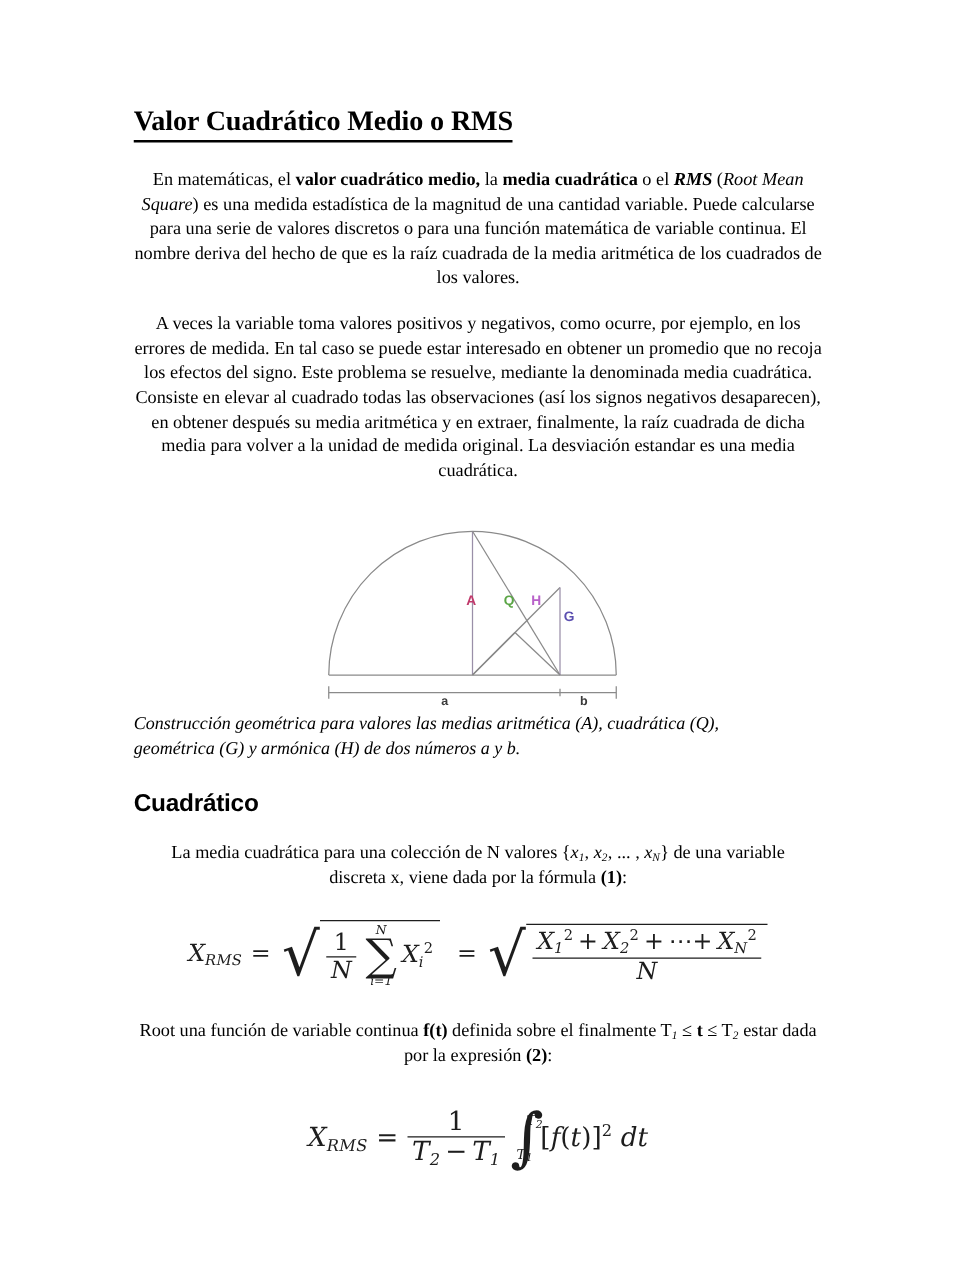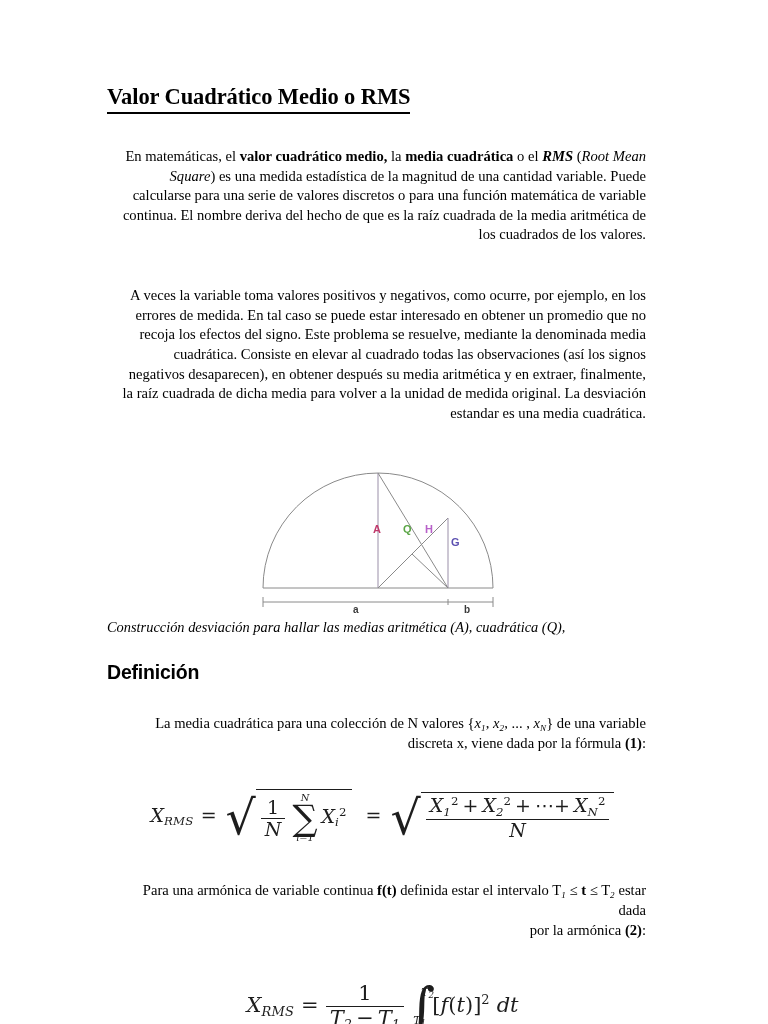--- a/index.html
+++ b/index.html
@@ -49,23 +49,23 @@
     font-weight: bold;
     margin: 0;
     padding: 0;
     line-height: 1.2;
     letter-spacing: -0.2px;
   }
 
   p.para {
     font-size: 14.6px;
     line-height: 1.345;
-    margin: 12px;
-    padding: 0;
-    text-align: right;
+    margin: 0;
+    padding: 0;
+    text-align: center;
   }
 
   .b { font-weight: bold; }
   .i { font-style: italic; }
   .bi { font-weight: bold; font-style: italic; }
 
   .spacer-1 { height: 21px; }
   .spacer-2 { height: 17px; }
 
   
@@ -233,41 +233,42 @@
 
         <div style="position:absolute;left:118px;top:57px;font-size:11px;font-weight:bold;color:#c0396b;font-family:'Liberation Sans',sans-serif;"><span>A</span></div>
         <div style="position:absolute;left:148px;top:57px;font-size:11px;font-weight:bold;color:#5aa545;font-family:'Liberation Sans',sans-serif;"><span>Q</span></div>
         <div style="position:absolute;left:170px;top:57px;font-size:11px;font-weight:bold;color:#b861c9;font-family:'Liberation Sans',sans-serif;"><span>H</span></div>
         <div style="position:absolute;left:196px;top:70px;font-size:11px;font-weight:bold;color:#5b4fb0;font-family:'Liberation Sans',sans-serif;"><span>G</span></div>
         <div style="position:absolute;left:98px;top:138px;font-size:10px;font-weight:bold;color:#3a3a3a;font-family:'Liberation Sans',sans-serif;"><span>a</span></div>
         <div style="position:absolute;left:209px;top:138px;font-size:10px;font-weight:bold;color:#3a3a3a;font-family:'Liberation Sans',sans-serif;"><span>b</span></div>
       </div>
     </div>
 
-    <p class="figure-caption">Construcción desviación para hallar las medias aritmética (A), cuadrática (Q),</p>
+    <p class="figure-caption">Construcción geométrica para valores las medias aritmética (A), cuadrática (Q),</p>
+    <p class="figure-caption">geométrica (G) y armónica (H) de dos números a y b.</p>
 
     <div style="height:23px"></div>
 
-    <h2 class="section-title">Definición</h2>
+    <h2 class="section-title">Cuadrático</h2>
 
     <div style="height:18px"></div>
 
     <p class="para"><span>La media cuadrática para una colección de N valores {</span><span class="i">x</span><span class="sub">1</span><span>, </span><span class="i">x</span><span class="sub">2</span><span>, </span><span>...</span><span> , </span><span class="i">x</span><span class="sub">N</span><span>} de una variable</span><br><span>discreta x, viene dada por la fórmula </span><span class="b">(1)</span><span>:</span></p>
 
     <div style="height:24px"></div>
 
     <div class="formula-block">
       <span class="math" style="font-size:19px;">
         <span class="mi">X</span><span class="sub">RMS</span><span class="sp"></span><span class="mo">=</span><span class="sp"></span><span class="sqrt"><span class="sqrt-sign" style="font-size:2.5em;line-height:0.62;">√</span><span class="sqrt-body"><span class="frac"><span class="num mn">1</span><span class="den mi">N</span></span><span class="sp"></span><span class="bigop"><span class="lim-top">N</span><span class="op-glyph">∑</span><span class="lim-bot">i=1</span></span><span class="sp-s"></span><span class="mi">X</span><span class="sub">i</span><span class="sup">2</span></span></span><span class="sp"></span><span class="sp"></span><span class="mo">=</span><span class="sp"></span><span class="sqrt"><span class="sqrt-sign" style="font-size:2.5em;line-height:0.62;">√</span><span class="sqrt-body" style="padding-top:2px;"><span class="frac"><span class="num"><span class="mi">X</span><span class="sub">1</span><span class="sup">2</span><span class="sp-s"></span><span class="mo">+</span><span class="sp-s"></span><span class="mi">X</span><span class="sub">2</span><span class="sup">2</span><span class="sp-s"></span><span class="mo">+</span><span class="sp-s"></span><span class="mo">⋯</span><span class="mo">+</span><span class="sp-s"></span><span class="mi">X</span><span class="sub">N</span><span class="sup">2</span></span><span class="den mi">N</span></span></span></span>
       </span>
     </div>
 
     <div style="height:24px"></div>
 
-    <p class="para"><span>Para una armónica de variable continua </span><span class="b">f(t)</span><span> definida estar el intervalo T</span><span class="sub">1</span><span> ≤ </span><span class="b">t</span><span> ≤ T</span><span class="sub">2</span><span> estar dada</span><br><span>por la armónica </span><span class="b">(2)</span><span>:</span></p>
+    <p class="para"><span>Root una función de variable continua </span><span class="b">f(t)</span><span> definida sobre el finalmente T</span><span class="sub">1</span><span> ≤ </span><span class="b">t</span><span> ≤ T</span><span class="sub">2</span><span> estar dada</span><br><span>por la expresión </span><span class="b">(2)</span><span>:</span></p>
 
     <div style="height:30px"></div>
 
     <div class="formula-block">
       <span class="math" style="font-size:21px;">
         <span class="mi">X</span><span class="sub">RMS</span><span class="sp"></span><span class="mo">=</span><span class="sp"></span><span class="frac"><span class="num mn">1</span><span class="den"><span class="mi">T</span><span class="sub">2</span><span class="sp-s"></span><span class="mo">−</span><span class="sp-s"></span><span class="mi">T</span><span class="sub">1</span></span></span><span class="sp-s"></span><span class="intop"><span class="itop"><span>T</span><span style="font-size:0.8em;vertical-align:-0.25em;">2</span></span><span class="ig">∫</span><span class="ibot"><span>T</span><span style="font-size:0.8em;vertical-align:-0.25em;">1</span></span></span><span class="mo">[</span><span class="mi">f</span><span class="mo">(</span><span class="mi">t</span><span class="mo">)</span><span class="mo">]</span><span class="sup">2</span><span class="sp"></span><span class="mi">dt</span>
       </span>
     </div>
 
   </div>

